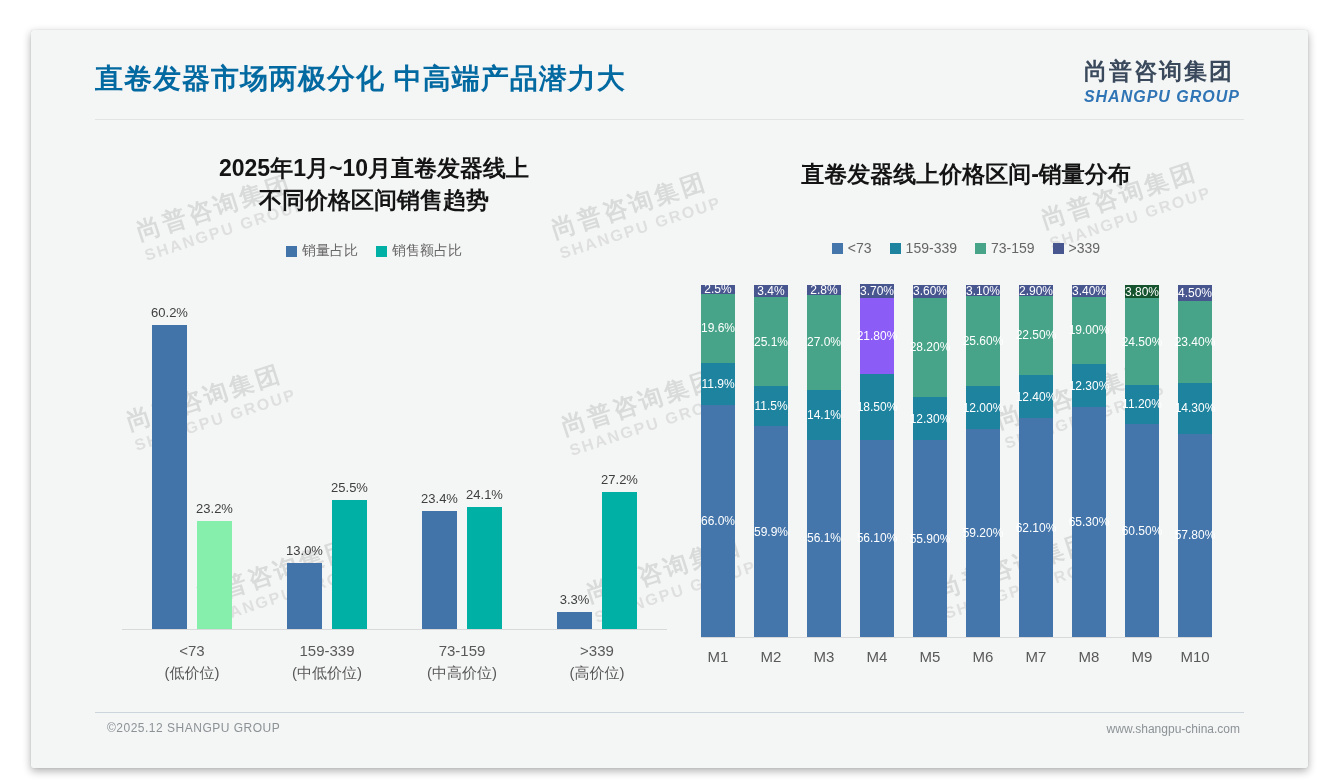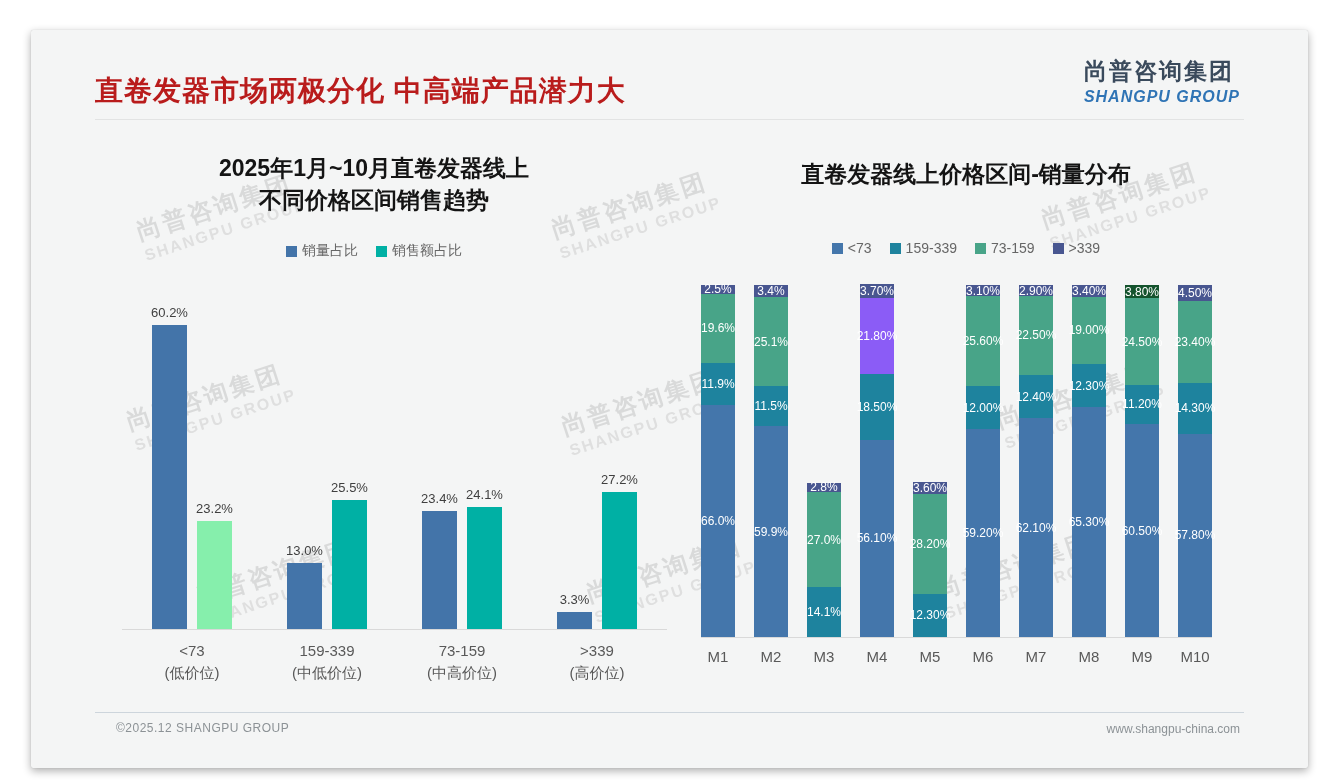--- a/index.html
+++ b/index.html
@@ -7,22 +7,22 @@
 
   .slide {
     position:absolute; left:31px; top:30px; width:1277px; height:738px;
     background:#f4f5f5; border-radius:2px;
     box-shadow:0 3px 9px rgba(0,0,0,0.32), 0 0 1px rgba(0,0,0,0.2);
     overflow:hidden;
   }
 
   
   .page-title {
-    position:absolute; left:64px; top:42px;
-    font-size:28px; font-weight:bold; color:#b91c1c; letter-spacing:1px;
+    position:absolute; left:64px; top:30px;
+    font-size:28px; font-weight:bold; color:#0369a1; letter-spacing:1px;
     white-space:nowrap;
   }
   .title-divider {
     position:absolute; left:64px; top:89px; width:1149px; height:1px;
     background:rgba(0,0,0,0.07);
   }
   .logo {
     position:absolute; right:68px; top:26px; text-align:left;
   }
   .logo-cn { font-size:23px; font-weight:bold; color:#3a4a5c; letter-spacing:2px; }
@@ -84,21 +84,21 @@
     font-size:15px; color:#595959;
   }
 
   
   .footer-divider {
     position:absolute; left:64px; top:682px; width:1149px; height:1px;
     background:#cdd5dc;
   }
   .footer-left {
     position:absolute; left:76px; top:691px;
-    font-size:12px; color:#8c9296; letter-spacing:0.5px;margin-left:9px;
+    font-size:12px; color:#8c9296; letter-spacing:0.5px;
   }
   .footer-right {
     position:absolute; right:68px; top:692px;
     font-size:12px; color:#8c9296;
   }
 
   
   .watermark {
     position:absolute; transform:rotate(-18deg);
     text-align:left; pointer-events:none; white-space:nowrap;
@@ -266,20 +266,23 @@
           <div class="seg-label">11.5%</div>
         </div>
         <div class="seg" style="height: 88.352px; background: rgb(72, 164, 136);">
           <div class="seg-label">25.1%</div>
         </div>
         <div class="seg" style="height: 11.968px; background: rgb(72, 86, 144);">
           <div class="seg-label">3.4%</div>
         </div>
       </div>
       <div class="stack" style="left: 106px;">
+        <div class="seg" style="height: 197.472px; background: rgb(68, 118, 171);">
+          <div class="seg-label">56.1%</div>
+        </div>
         <div class="seg" style="height: 49.632px; background: rgb(30, 131, 158);">
           <div class="seg-label">14.1%</div>
         </div>
         <div class="seg" style="height: 95.04px; background: rgb(72, 164, 136);">
           <div class="seg-label">27.0%</div>
         </div>
         <div class="seg" style="height: 9.856px; background: rgb(72, 86, 144);">
           <div class="seg-label">2.8%</div>
         </div>
       </div>
@@ -291,20 +294,23 @@
           <div class="seg-label">18.50%</div>
         </div>
         <div class="seg" style="height: 76.736px; background: #8b5cf6;">
           <div class="seg-label">21.80%</div>
         </div>
         <div class="seg" style="height: 14px; background: rgb(72, 86, 144);">
           <div class="seg-label">3.70%</div>
         </div>
       </div>
       <div class="stack" style="left: 212px;">
+        <div class="seg" style="height: 196.768px; background: rgb(68, 118, 171);">
+          <div class="seg-label">55.90%</div>
+        </div>
         <div class="seg" style="height: 43.296px; background: rgb(30, 131, 158);">
           <div class="seg-label">12.30%</div>
         </div>
         <div class="seg" style="height: 99.264px; background: rgb(72, 164, 136);">
           <div class="seg-label">28.20%</div>
         </div>
         <div class="seg" style="height: 12.672px; background: rgb(72, 86, 144);">
           <div class="seg-label">3.60%</div>
         </div>
       </div>

